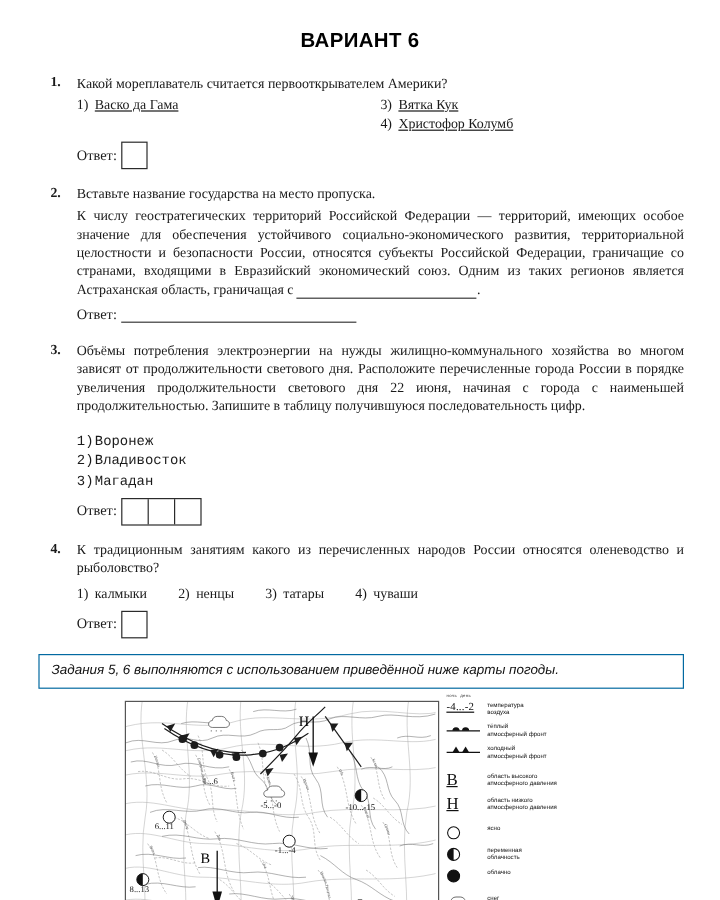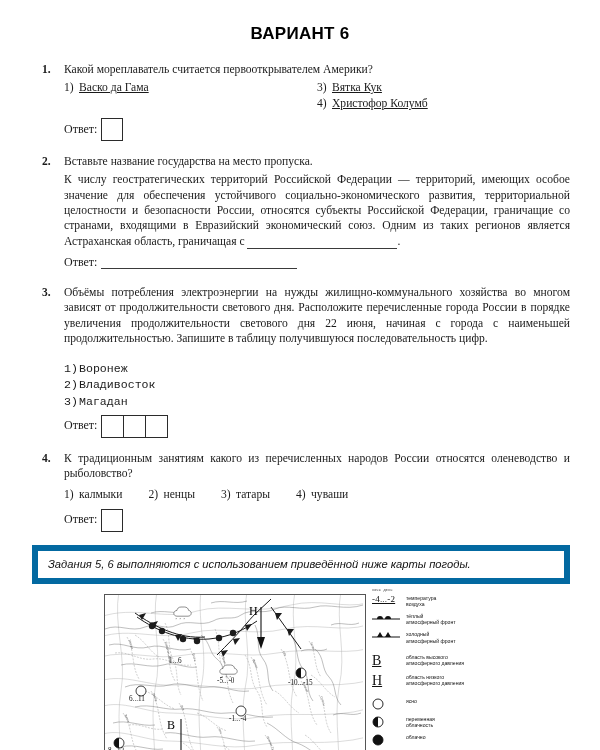--- a/index.html
+++ b/index.html
@@ -124,21 +124,21 @@
     display: inline-block;
     width: 150px;
     border-bottom: 1px solid #3a3a3a;
     height: 10px;
     vertical-align: bottom;
   }
 
   
   .info-box {
     margin: 13px 30px 0 32px;
-    border: 6px solid #0369a1;
+    border: 1px solid #0369a1;
     padding: 7px 10px 8px 10px;
     font-family: "Liberation Sans", sans-serif;
     font-style: italic;
     font-size: 11.2px;
     color: #111;
   }
 
   
   .map-area {
     position: relative;

